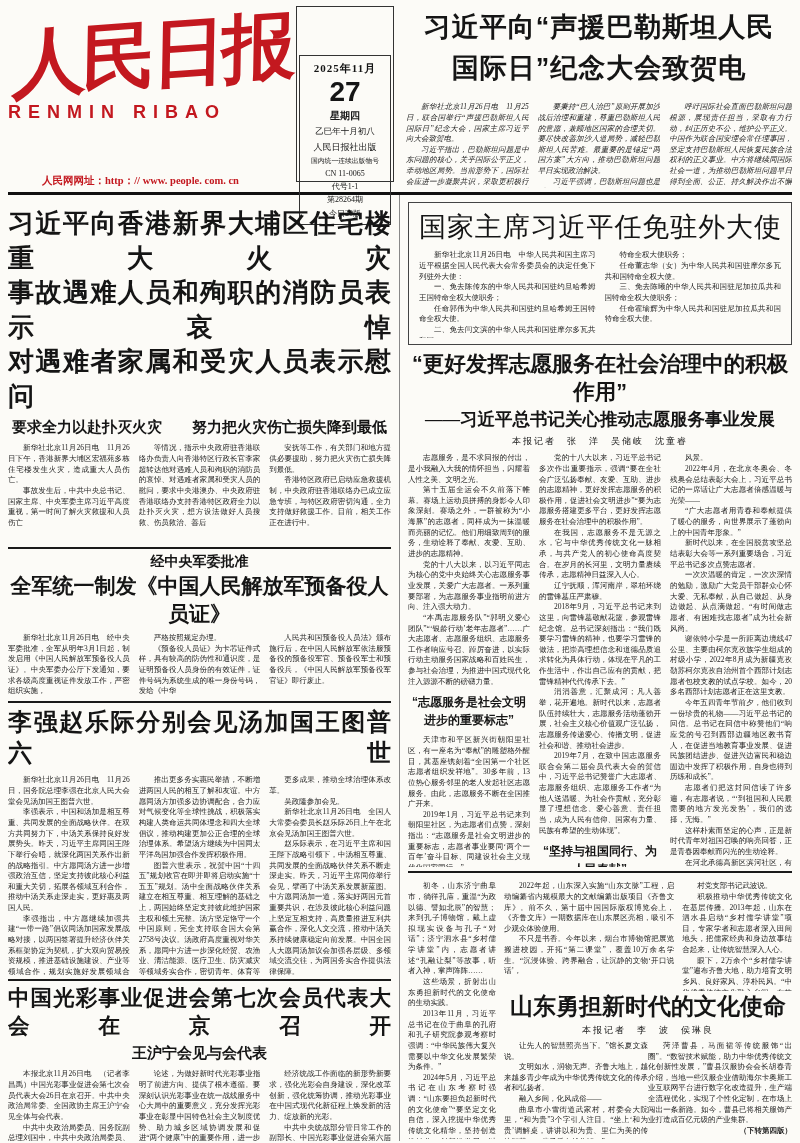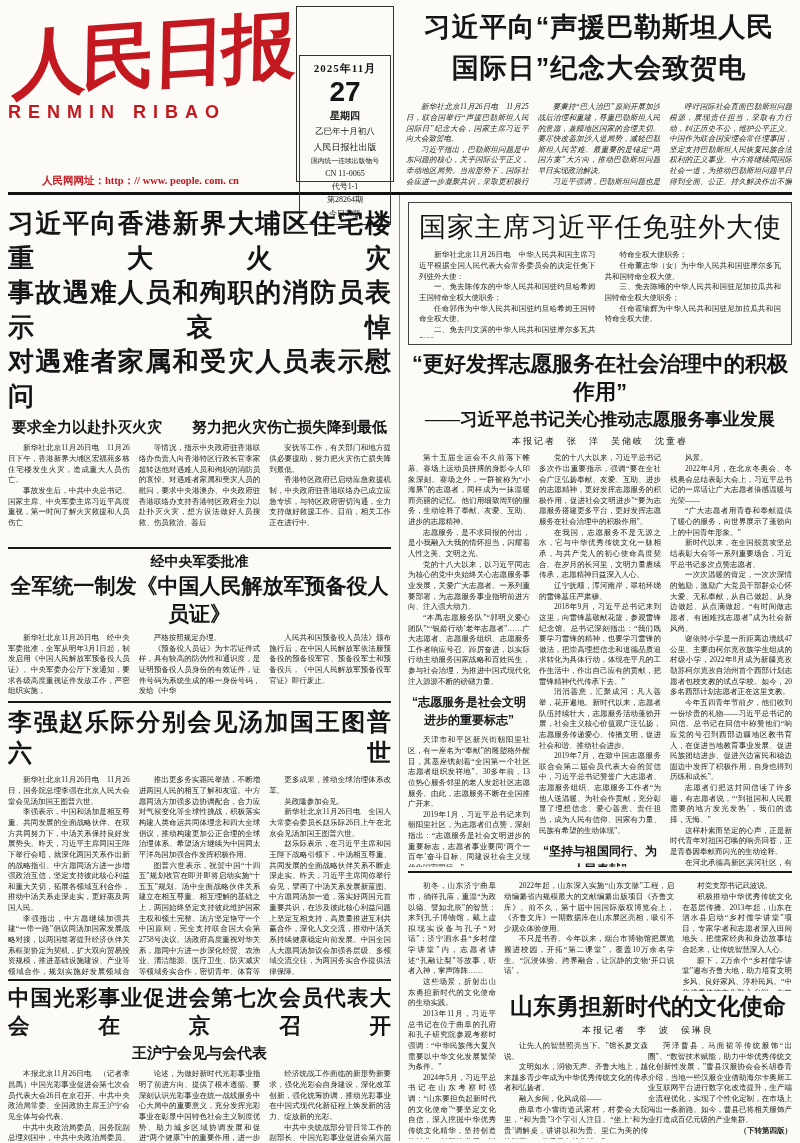--- a/index.html
+++ b/index.html
@@ -247,22 +247,22 @@
             </div>
         </div>
       </div>
 
       <div class="volunteer">
         <div class="vol-headline">“更好发挥志愿服务在社会治理中的积极作用”</div>
         <div class="vol-sub">——习近平总书记关心推动志愿服务事业发展</div>
         <div class="vol-byline">本报记者　张　洋　吴储岐　沈童睿</div>
         <div class="cols">
           <div class="col">
+              <p>志愿服务，是不求回报的付出，是小我融入大我的情怀担当，闪耀着人性之美、文明之光。</p>
               <p>第十五届全运会不久前落下帷幕。赛场上运动员拼搏的身影令人印象深刻。赛场之外，一群被称为“小海豚”的志愿者，同样成为一抹温暖而亮丽的记忆。他们用细致周到的服务，生动诠释了奉献、友爱、互助、进步的志愿精神。</p>
-              <p>志愿服务，是不求回报的付出，是小我融入大我的情怀担当，闪耀着人性之美、文明之光。</p>
               <p>党的十八大以来，以习近平同志为核心的党中央始终关心志愿服务事业发展，关爱广大志愿者。一系列重要部署，为志愿服务事业指明前进方向、注入强大动力。</p>
               <p>“本禹志愿服务队”“郭明义爱心团队”“‘银龄行动’老年志愿者”……广大志愿者、志愿服务组织、志愿服务工作者响应号召、踔厉奋进，以实际行动主动服务国家战略和百姓民生，参与社会治理，为推进中国式现代化注入源源不断的磅礴力量。</p>
               <div class="subhead">“志愿服务是社会文明进步的重要标志”</div>
               <p>天津市和平区新兴街朝阳里社区，有一座名为“奉献”的雕塑格外醒目，其基座镌刻着“全国第一个社区志愿者组织发祥地”。30多年前，13位热心服务邻里的老人发起社区志愿服务。由此，志愿服务不断在全国推广开来。</p>
               <p>2019年1月，习近平总书记来到朝阳里社区，为志愿者们点赞，深刻指出：“志愿服务是社会文明进步的重要标志，志愿者事业要同‘两个一百年’奋斗目标、同建设社会主义现代化国家同行。”</p>
             </div>
           <div class="col">
               <p>党的十八大以来，习近平总书记多次作出重要指示，强调“要在全社会广泛弘扬奉献、友爱、互助、进步的志愿精神，更好发挥志愿服务的积极作用，促进社会文明进步”“要为志愿服务搭建更多平台，更好发挥志愿服务在社会治理中的积极作用”。</p>
               <p>在我国，志愿服务不是无源之水，它与中华优秀传统文化一脉相承，与共产党人的初心使命高度契合。在岁月的长河里，文明力量赓续传承，志愿精神日益深入人心。</p>
               <p>辽宁抚顺，浑河南岸，翠柏环绕的雷锋墓庄严肃穆。</p>

